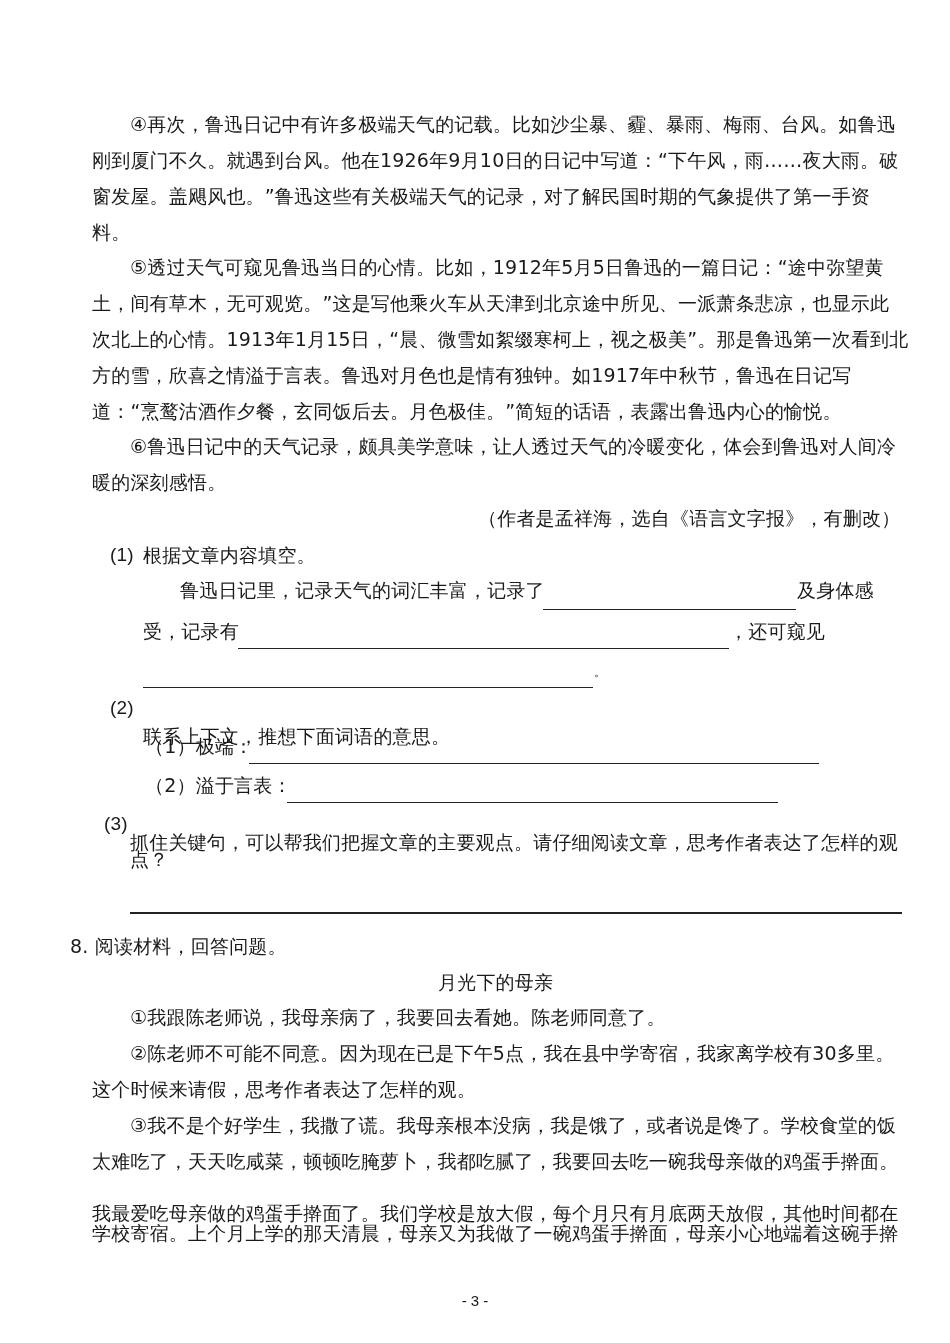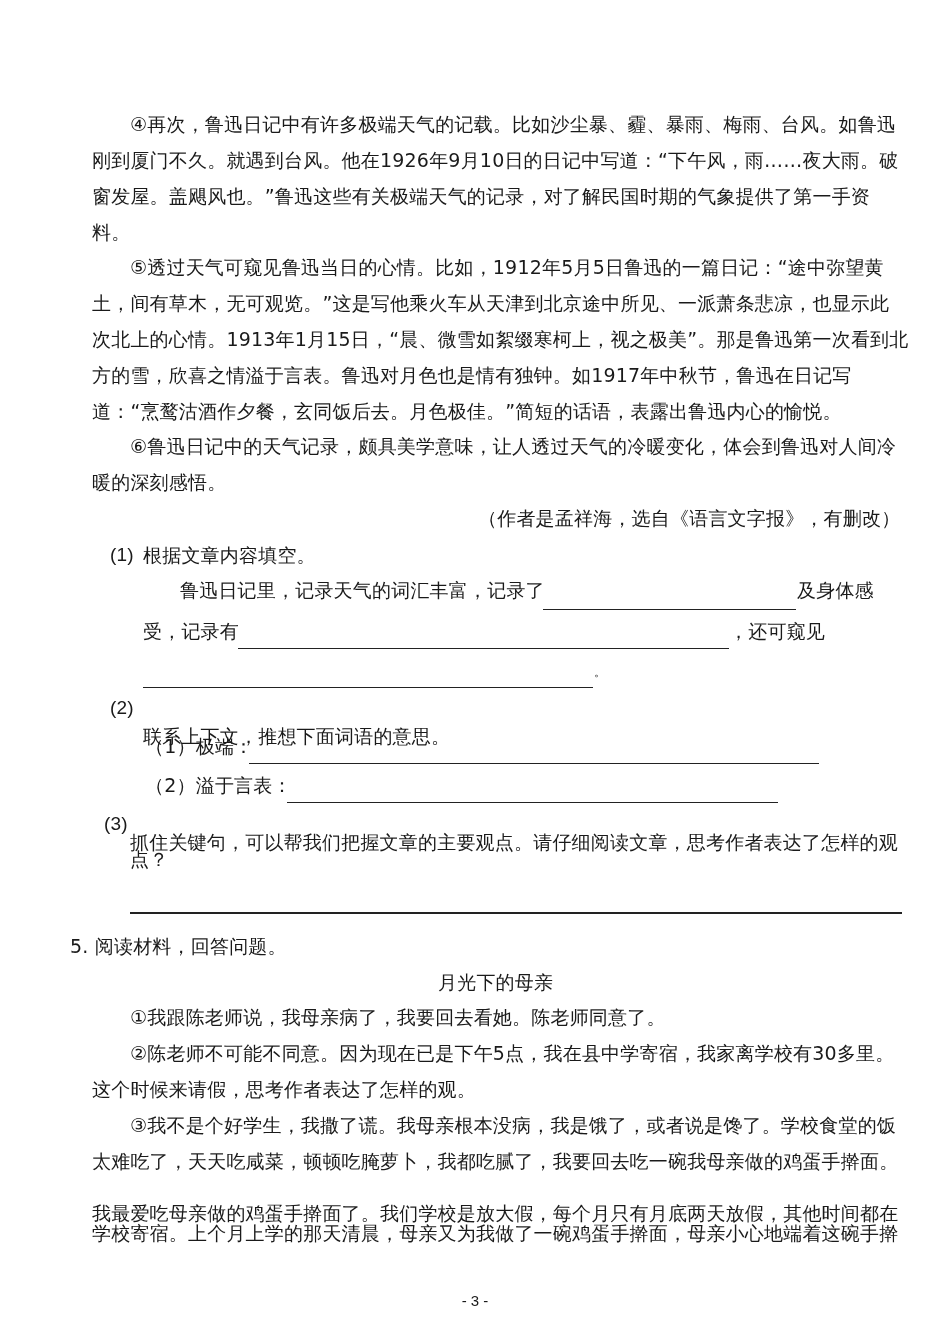--- a/index.html
+++ b/index.html
@@ -56,21 +56,21 @@
 <div class="line" style="left:145px;top:734px;">（1）极端：</div>
 <div class="blank" style="left:249px;top:763px;width:570px;"></div>
 <div class="line" style="left:145px;top:773px;">（2）溢于言表：</div>
 <div class="blank" style="left:287px;top:802px;width:491px;"></div>
 
 <div class="line" style="left:104px;top:812px;font-family:'Liberation Sans',sans-serif;">(3)</div>
 <div class="line" style="left:130px;top:812px;margin-top:18px;">抓住关键句，可以帮我们把握文章的主要观点。请仔细阅读文章，思考作者表达了怎样的观</div>
 <div class="line" style="left:130px;top:847px;">点？</div>
 <div class="blank" style="left:130px;top:912px;width:772px;border-bottom-width:2px;"></div>
 
-<div class="line" style="left:70px;top:934px;">5. 阅读材料，回答问题。</div>
+<div class="line" style="left:70px;top:934px;">8. 阅读材料，回答问题。</div>
 <div class="line" style="left:438px;top:970px;">月光下的母亲</div>
 <div class="line" style="left:130px;top:1005px;">①我跟陈老师说，我母亲病了，我要回去看她。陈老师同意了。</div>
 <div class="line" style="left:130px;top:1041px;">②陈老师不可能不同意。因为现在已是下午5点，我在县中学寄宿，我家离学校有30多里。</div>
 <div class="line" style="left:92px;top:1077px;">这个时候来请假，思考作者表达了怎样的观。</div>
 <div class="line" style="left:130px;top:1113px;">③我不是个好学生，我撒了谎。我母亲根本没病，我是饿了，或者说是馋了。学校食堂的饭</div>
 <div class="line" style="left:92px;top:1149px;">太难吃了，天天吃咸菜，顿顿吃腌萝卜，我都吃腻了，我要回去吃一碗我母亲做的鸡蛋手擀面。</div>
 <div class="line" style="left:92px;top:1185px;margin-top:16px;">我最爱吃母亲做的鸡蛋手擀面了。我们学校是放大假，每个月只有月底两天放假，其他时间都在</div>
 <div class="line" style="left:92px;top:1221px;">学校寄宿。上个月上学的那天清晨，母亲又为我做了一碗鸡蛋手擀面，母亲小心地端着这碗手擀</div>
 
 <div class="page-num">- 3 -</div>

